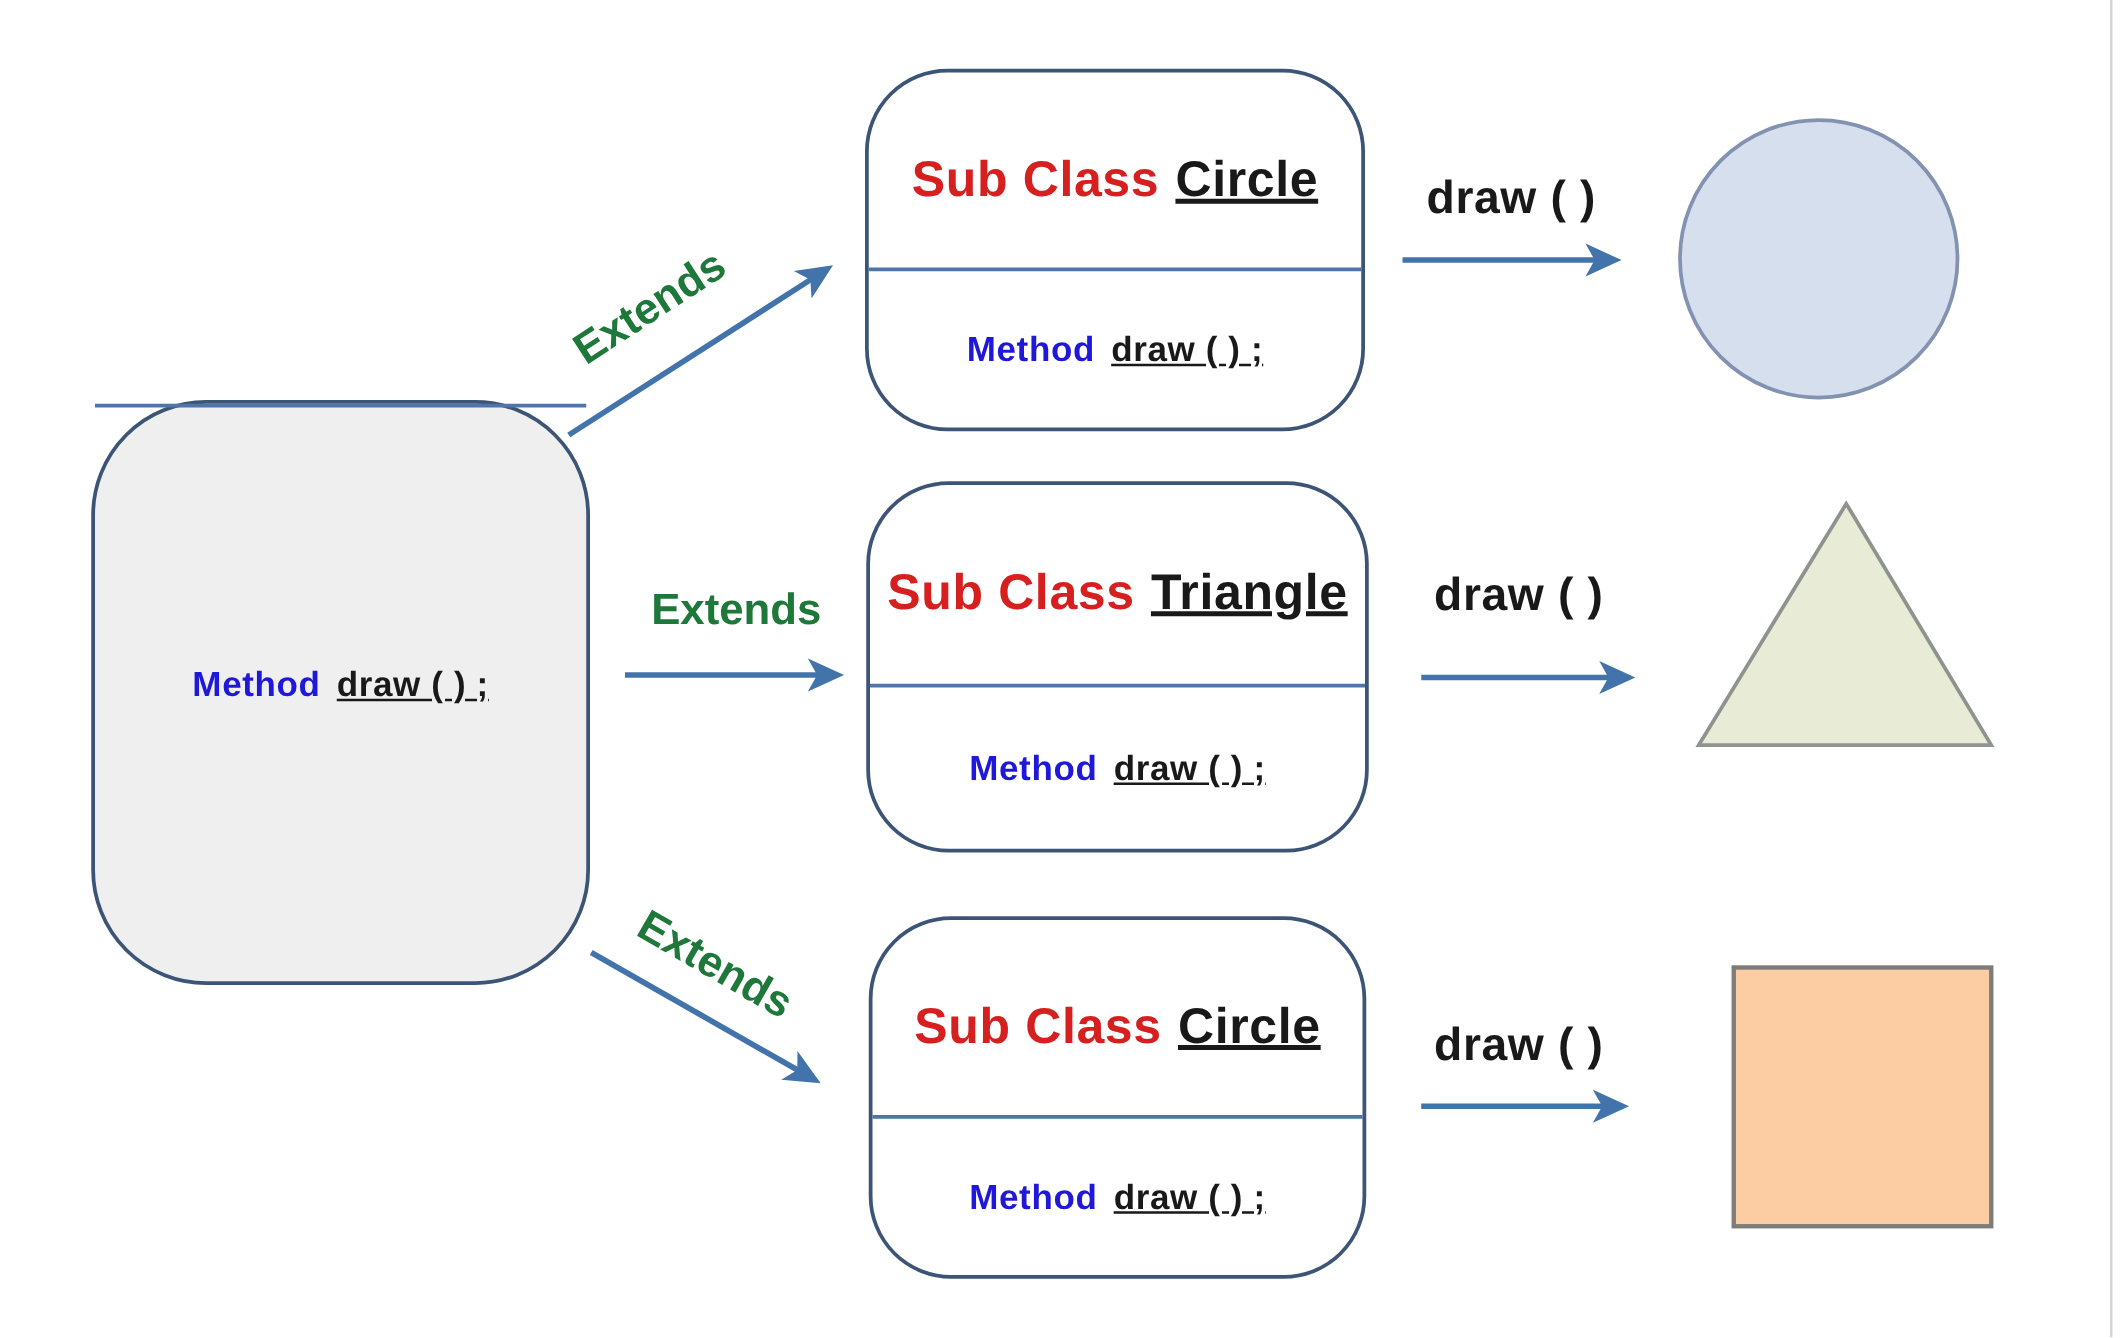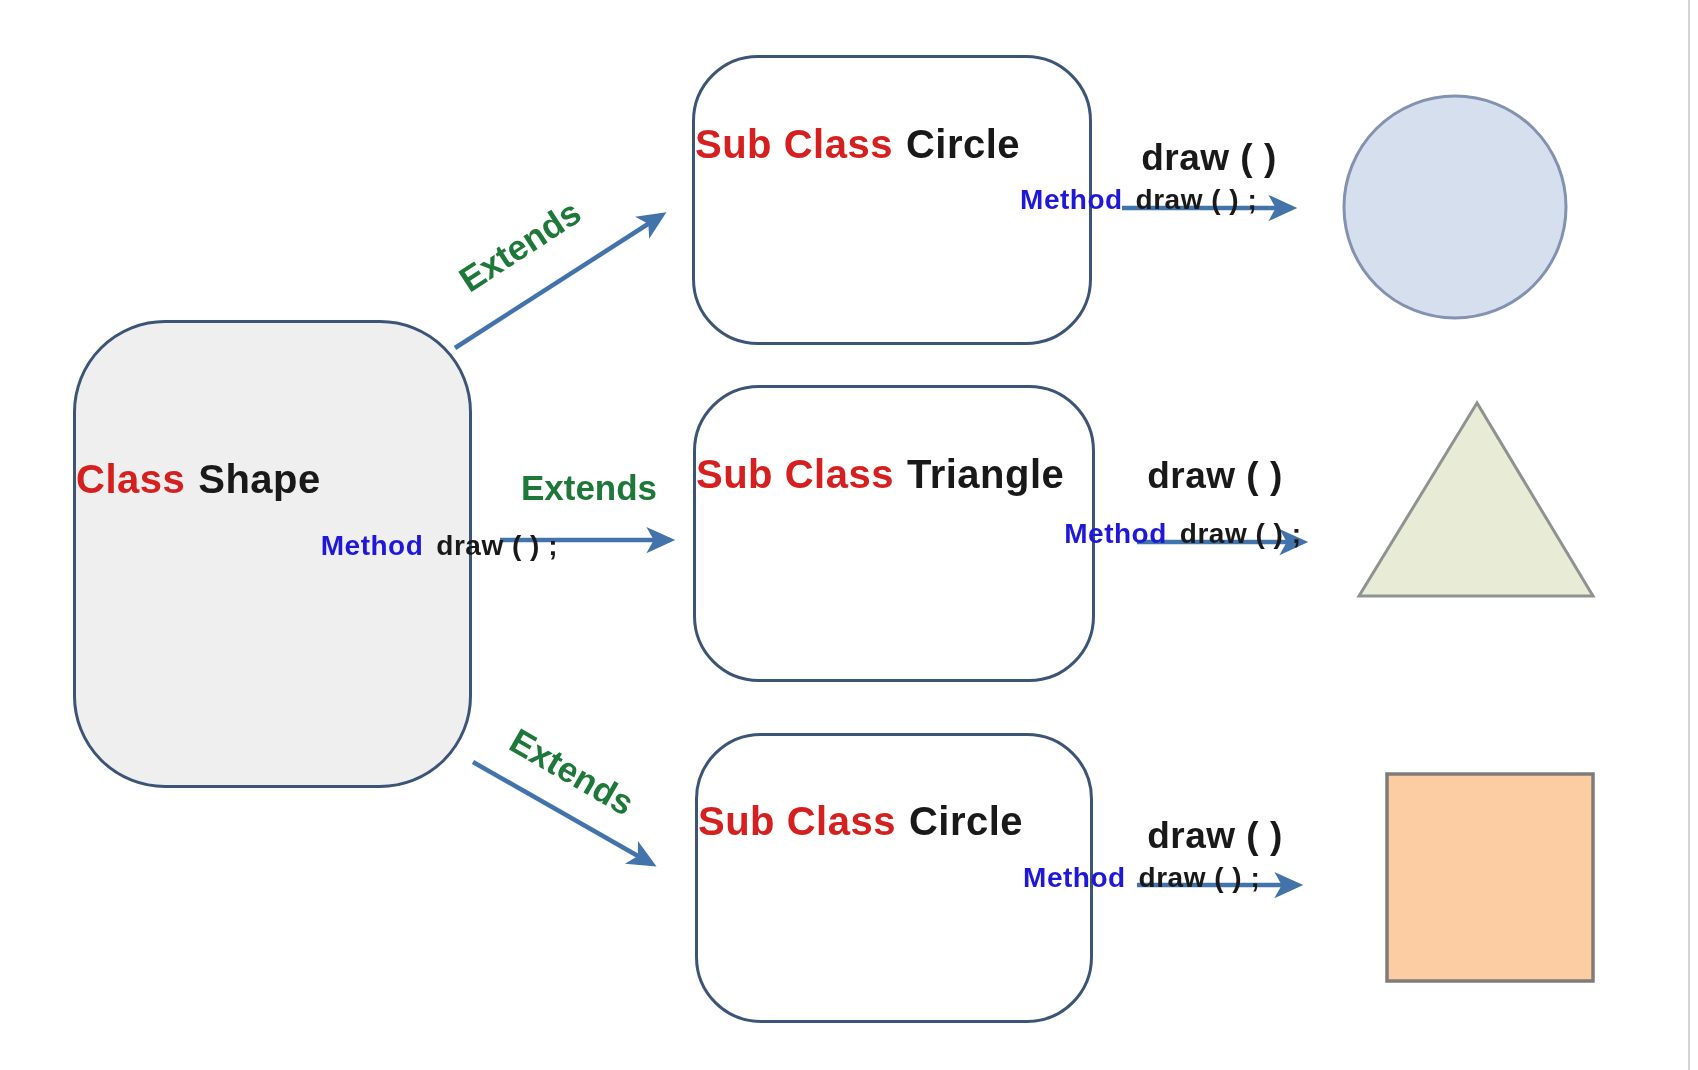--- a/index.html
+++ b/index.html
@@ -11,38 +11,38 @@
     font-family:"Liberation Sans","DejaVu Sans",sans-serif;
   }
   .layer{position:absolute;left:0;top:0;width:1698px;height:1070px;}
 
   
   .uml-box{
     position:absolute;
     box-sizing:border-box;
     border:3.5px solid var(--box-border);
     background:var(--sub-fill);
-    display:flex;flex-direction:row;
+    display:flex;flex-direction:column;
     z-index:2;
   }
   .uml-box.base{background:var(--base-fill);border-radius:92px;}
   .uml-box.sub{border-radius:66px;}
   .compartment{
     display:flex;align-items:center;justify-content:center;
     white-space:nowrap;
     font-weight:600;
     letter-spacing:.5px;
   }
   .compartment.title{font-size:40px;}
   .compartment.method{font-size:28px;flex:1;}
   .divider{height:0;border-top:3px solid var(--divider-blue);}
   .kw{margin-right:13px;}
   .kw.red{color:var(--keyword-red);}
   .kw.blue{color:var(--method-blue);}
-  .name,.code{color:var(--name-black);}
+  .name,.code{color:var(--name-black);text-decoration:underline;}
 
   
   .box-shape{left:73px;top:320px;width:399px;height:468px;}
   .box-shape .title{height:228px;padding-top:42px;}
   .box-shape .method{padding-bottom:16px;}
 
   
   .box-circle{left:692px;top:55px;width:400px;height:290px;}
   .box-circle .title{height:140px;padding-top:16px;}
   .box-triangle{left:693px;top:385px;width:402px;height:297px;}
@@ -90,24 +90,20 @@
     <line x1="1122" y1="208" x2="1292" y2="208" style="stroke:var(--arrow-blue);" stroke-width="4.5" marker-end="url(#ah)"></line>
     <line x1="1137" y1="542" x2="1303" y2="542" style="stroke:var(--arrow-blue);" stroke-width="4.5" marker-end="url(#ah)"></line>
     <line x1="1137" y1="885" x2="1298" y2="885" style="stroke:var(--arrow-blue);" stroke-width="4.5" marker-end="url(#ah)"></line>
 
     <circle cx="1455" cy="207" r="111" style="fill:var(--circle-fill);stroke:var(--circle-stroke);" stroke-width="3"></circle>
     <polygon points="1477,403 1359,596 1593,596" style="fill:var(--triangle-fill);stroke:var(--triangle-stroke);" stroke-width="3"></polygon>
     <rect x="1387" y="774" width="206" height="207" style="fill:var(--square-fill);stroke:var(--square-stroke);" stroke-width="3.5"></rect>
   </svg>
 
   <div class="uml-box base box-shape">
-    <div class="compartment title">
-      <span class="kw red">Class</span>
-      <span class="name">Shape</span>
-    </div>
     <div class="divider"></div>
     <div class="compartment method">
       <span class="kw blue">Method</span>
       <span class="code">draw ( ) ;</span>
     </div>
   </div>
 
   <div class="uml-box sub box-circle">
     <div class="compartment title">
       <span class="kw red">Sub Class</span>

